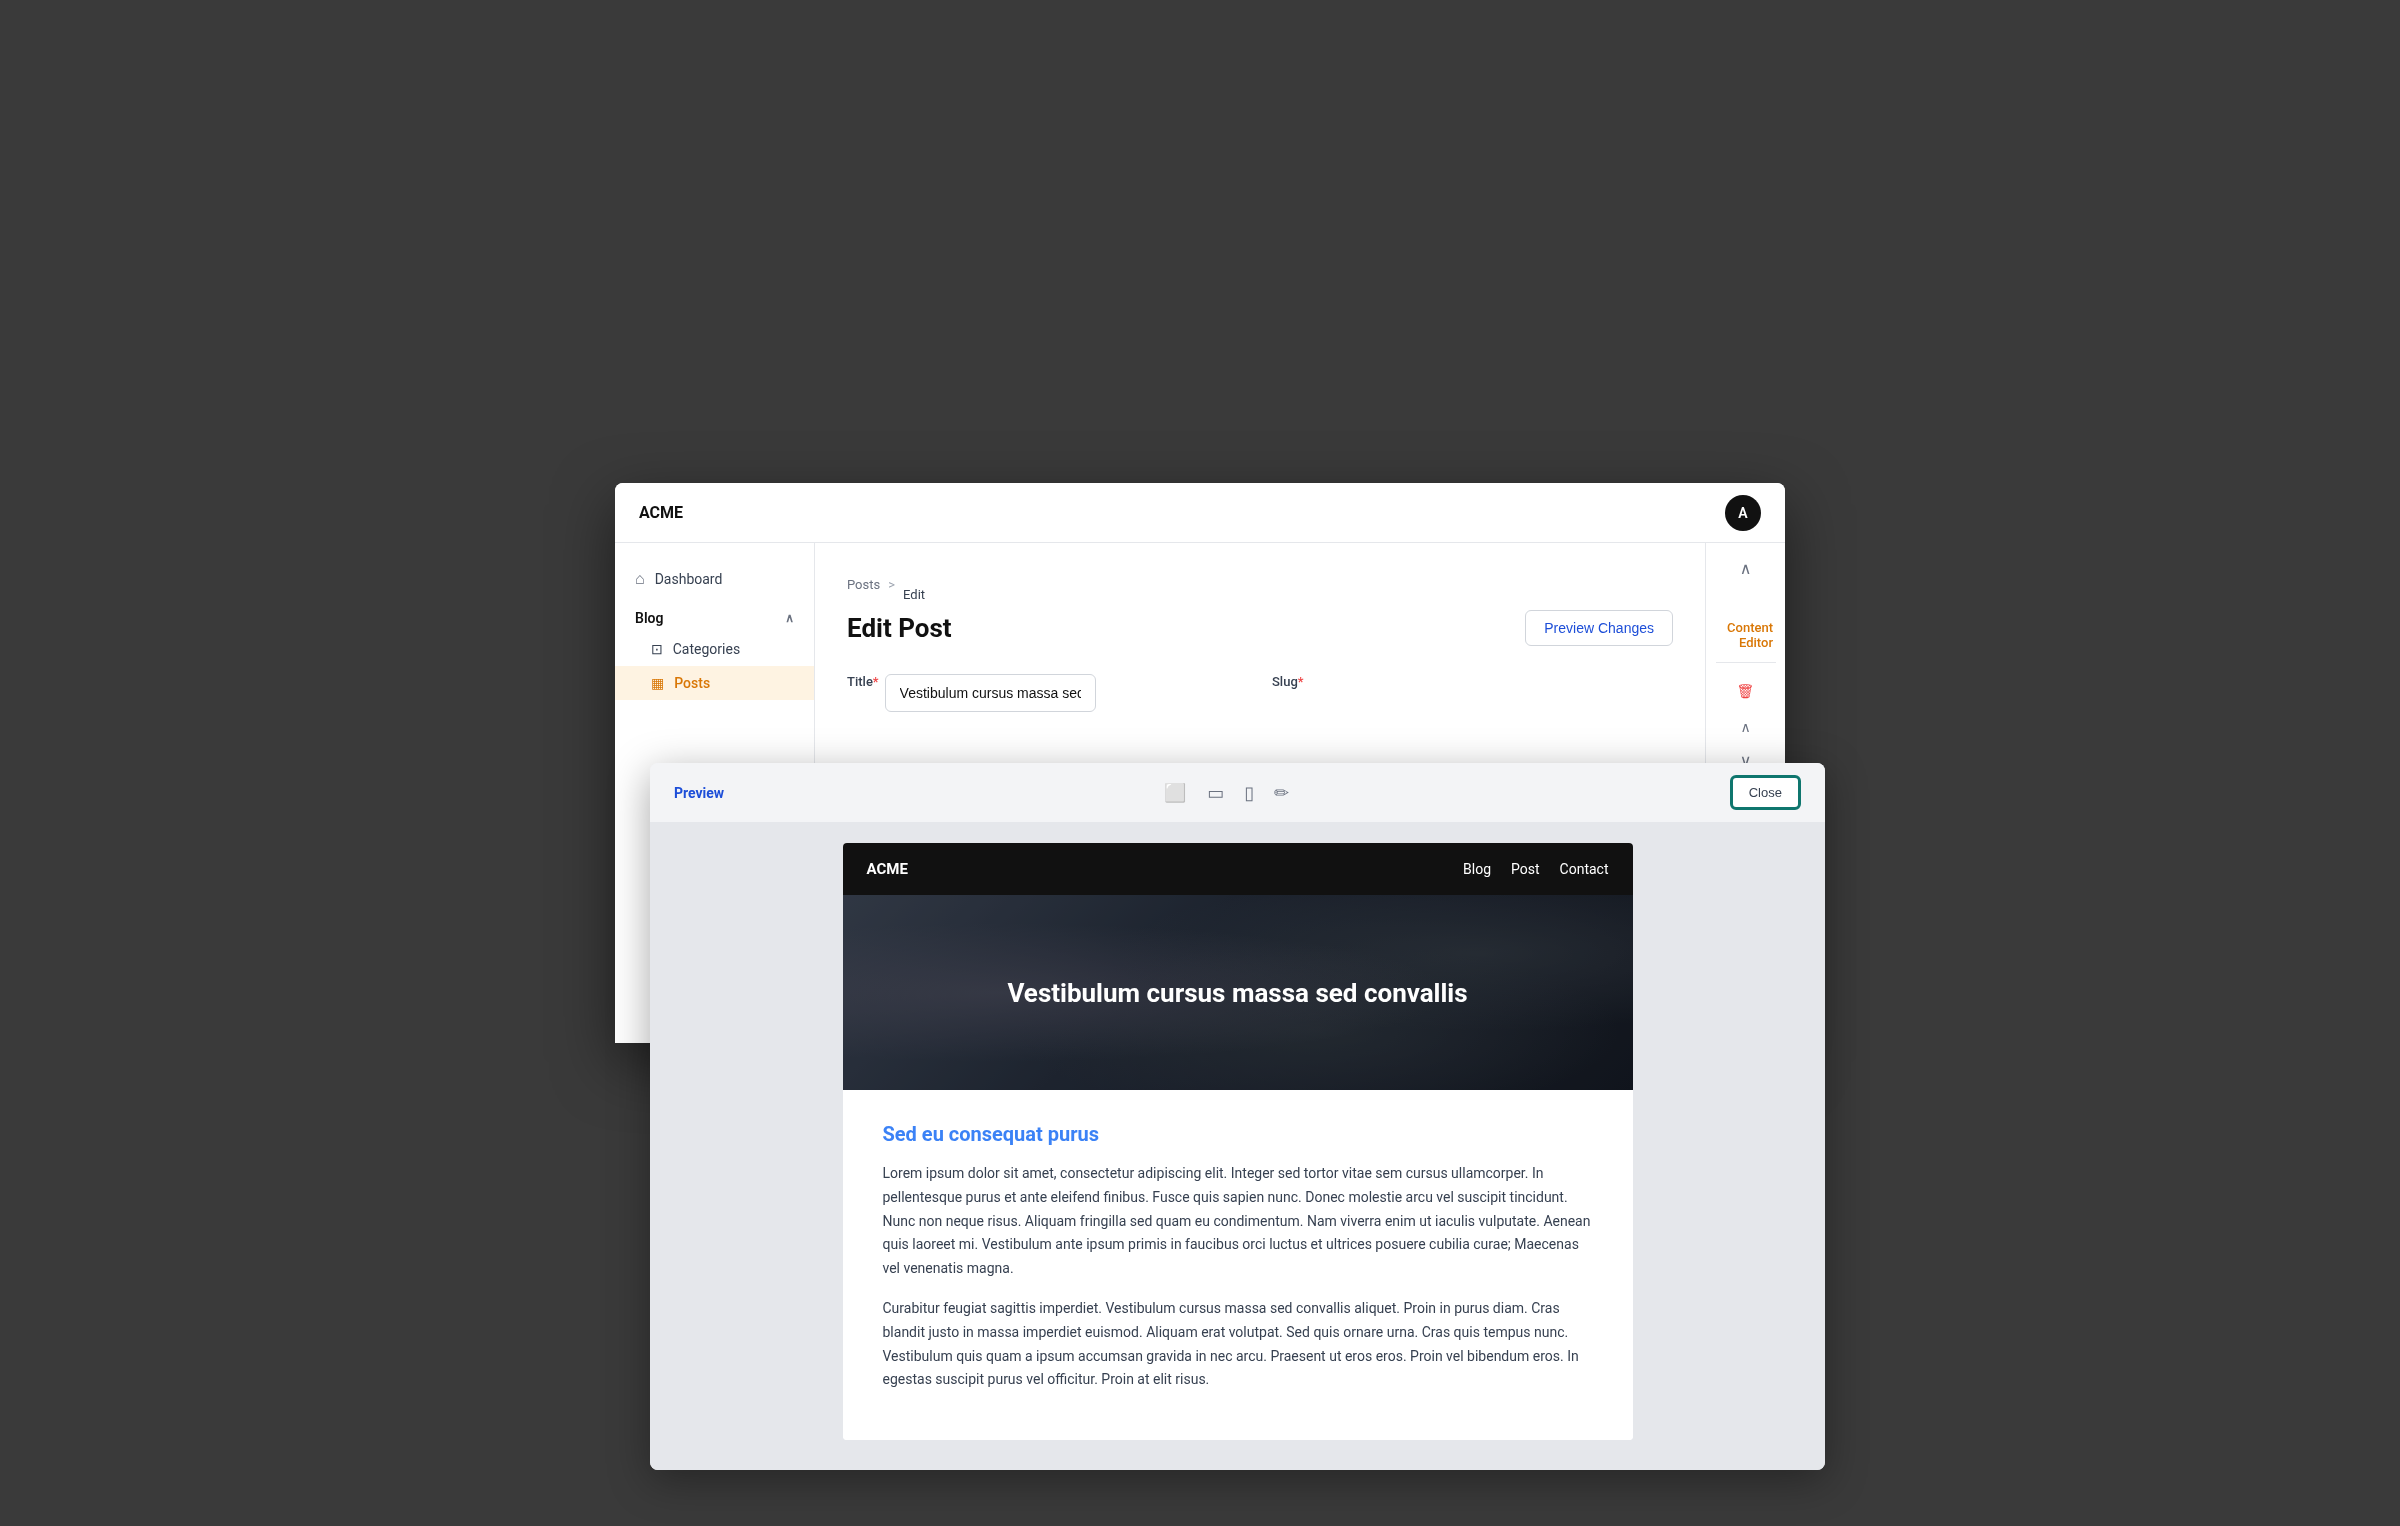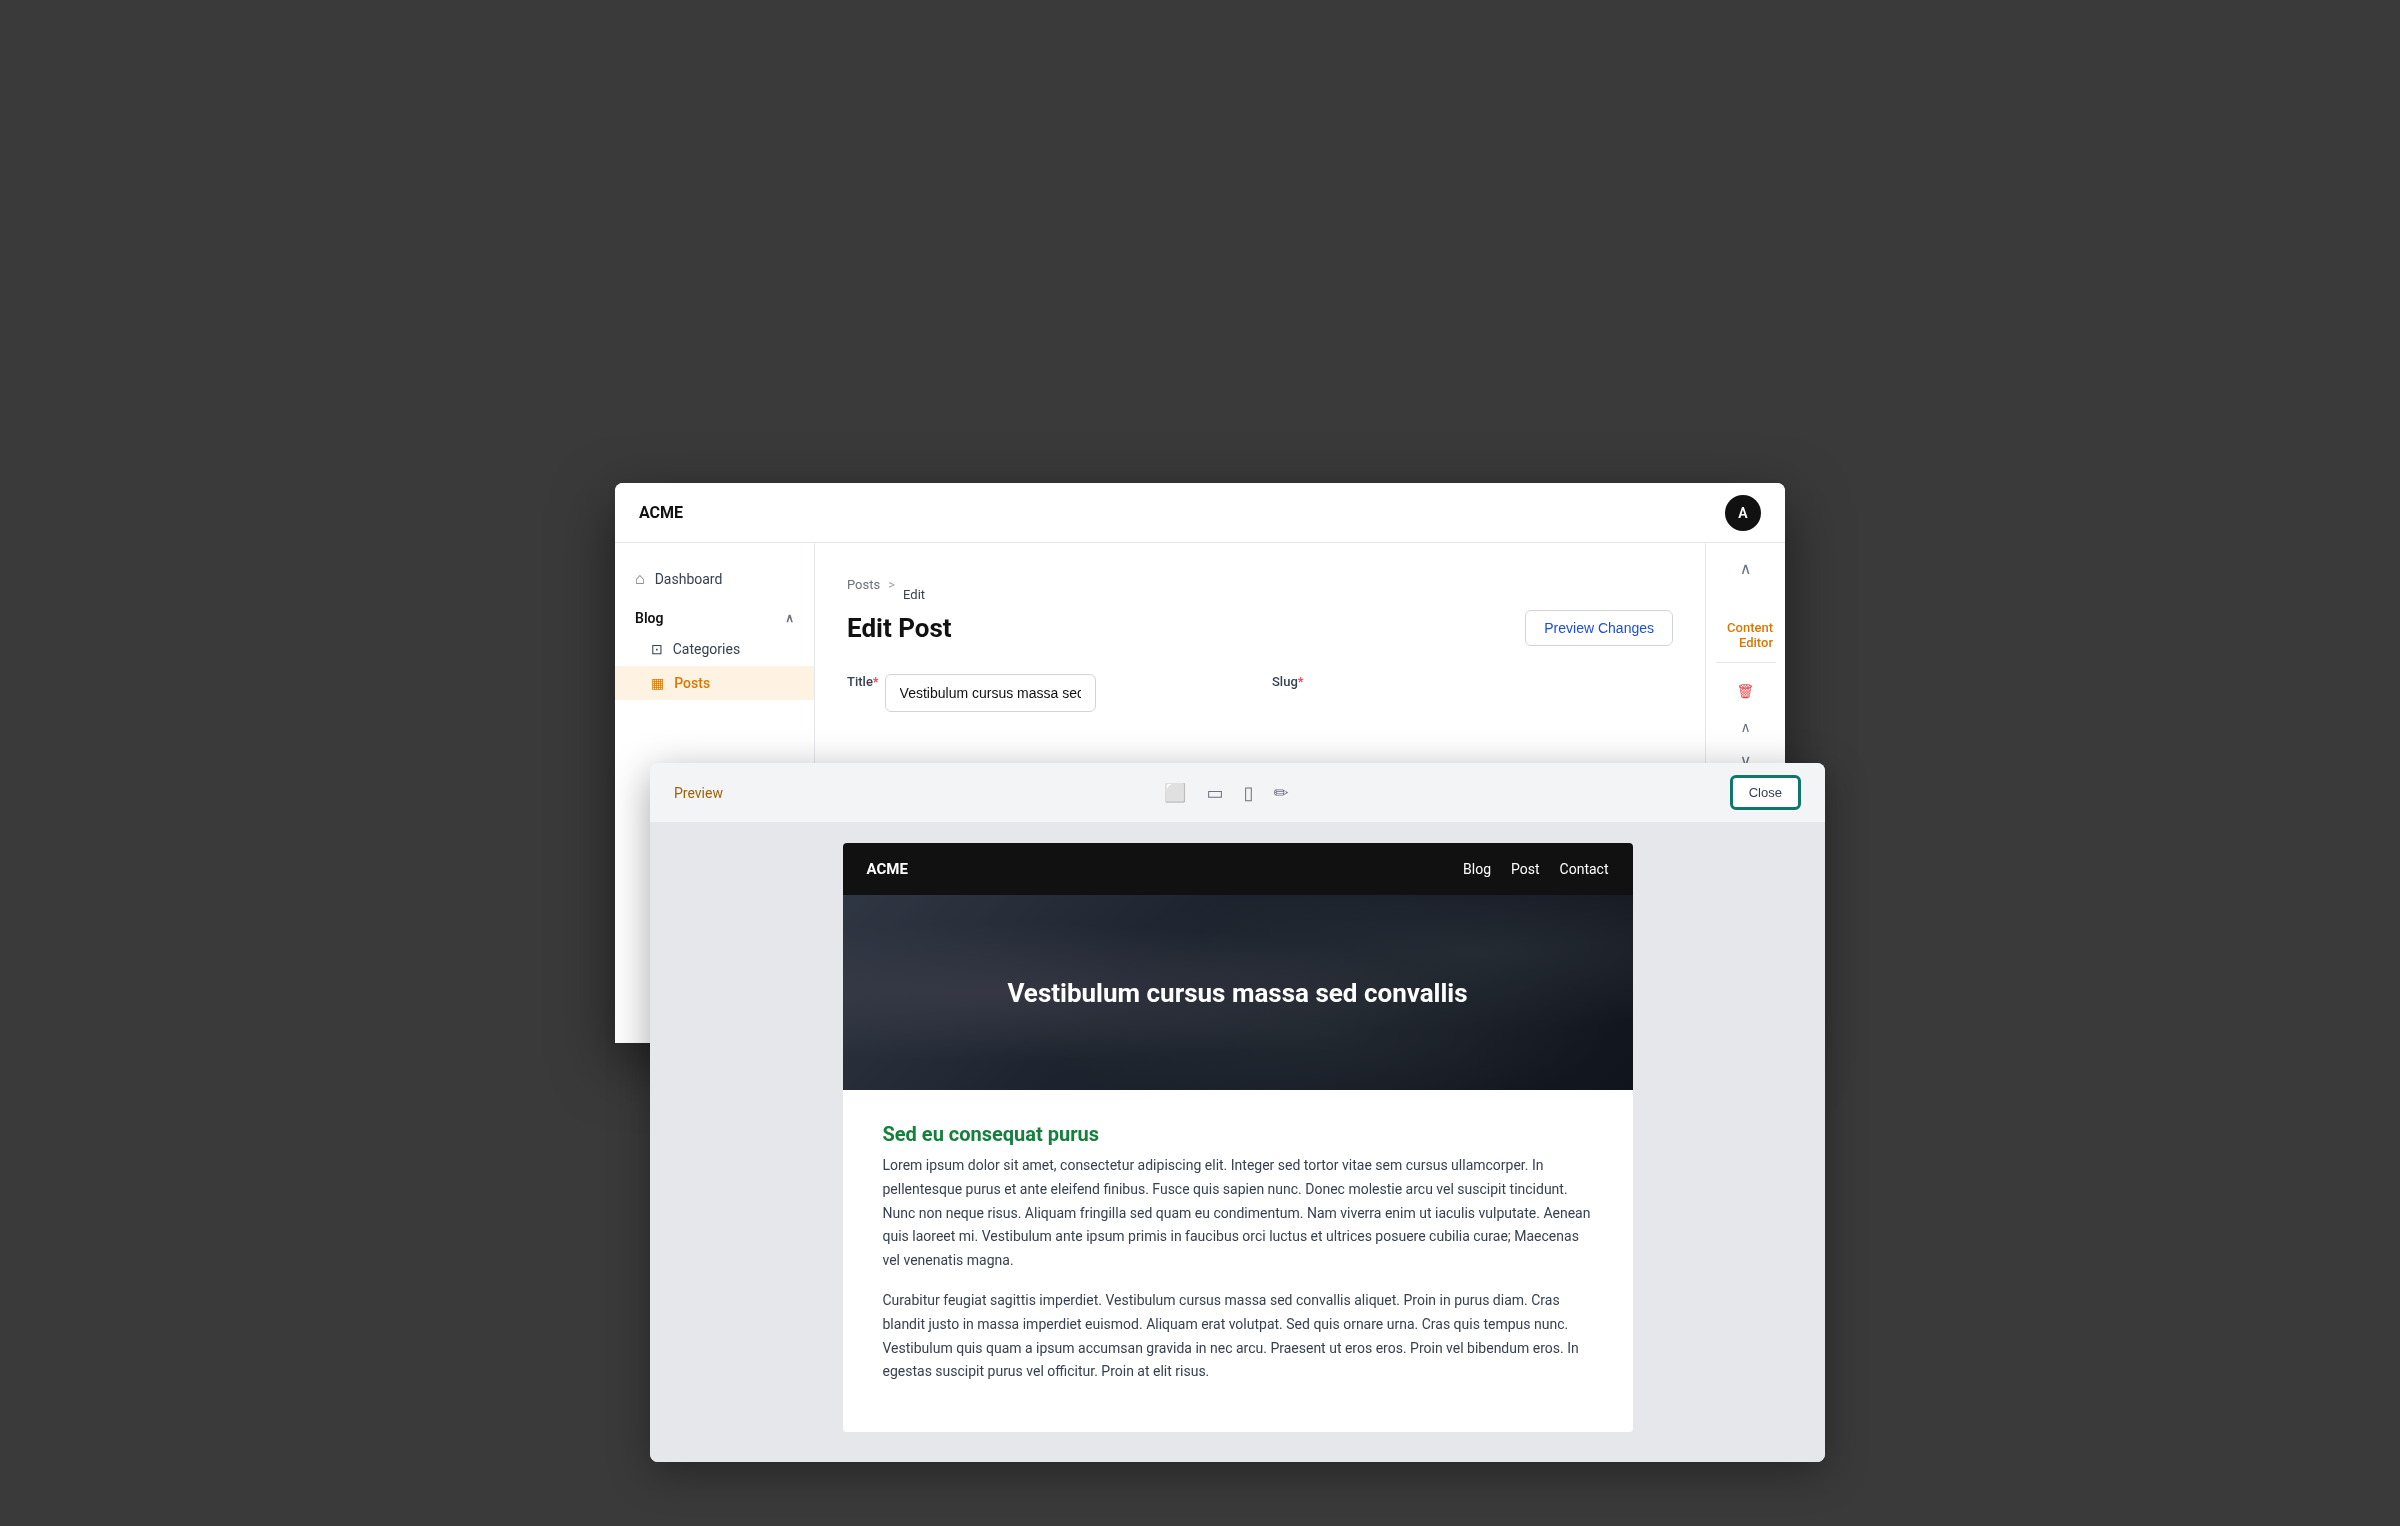--- a/index.html
+++ b/index.html
@@ -242,22 +242,22 @@
     .preview-header {
       display: flex;
       align-items: center;
       justify-content: space-between;
       padding: 12px 24px;
       background: #f3f4f6;
       border-bottom: 1px solid #e5e7eb;
     }
     .preview-title {
       font-size: 14px;
-      font-weight: 400;
-      color: #a16207;
+      font-weight: 700;
+      color: #1d4ed8;
       text-align: right;
     }
     .preview-device-icons {
       display: flex;
       align-items: center;
       gap: 20px;
     }
     .device-icon {
       font-size: 18px;
       color: #6b7280;
@@ -347,22 +347,22 @@
     }
 
     
     .site-body {
       padding: 32px 40px;
       background: #fff;
     }
     .site-body h2 {
       font-size: 20px;
       font-weight: 700;
-      color: #15803d;
-      margin-bottom: 8px;
+      color: #3b82f6;
+      margin-bottom: 16px;
     }
     .site-body p {
       font-size: 14px;
       line-height: 1.7;
       color: #374151;
       margin-bottom: 16px;
     }
   </style>
 </head>
 <body>

